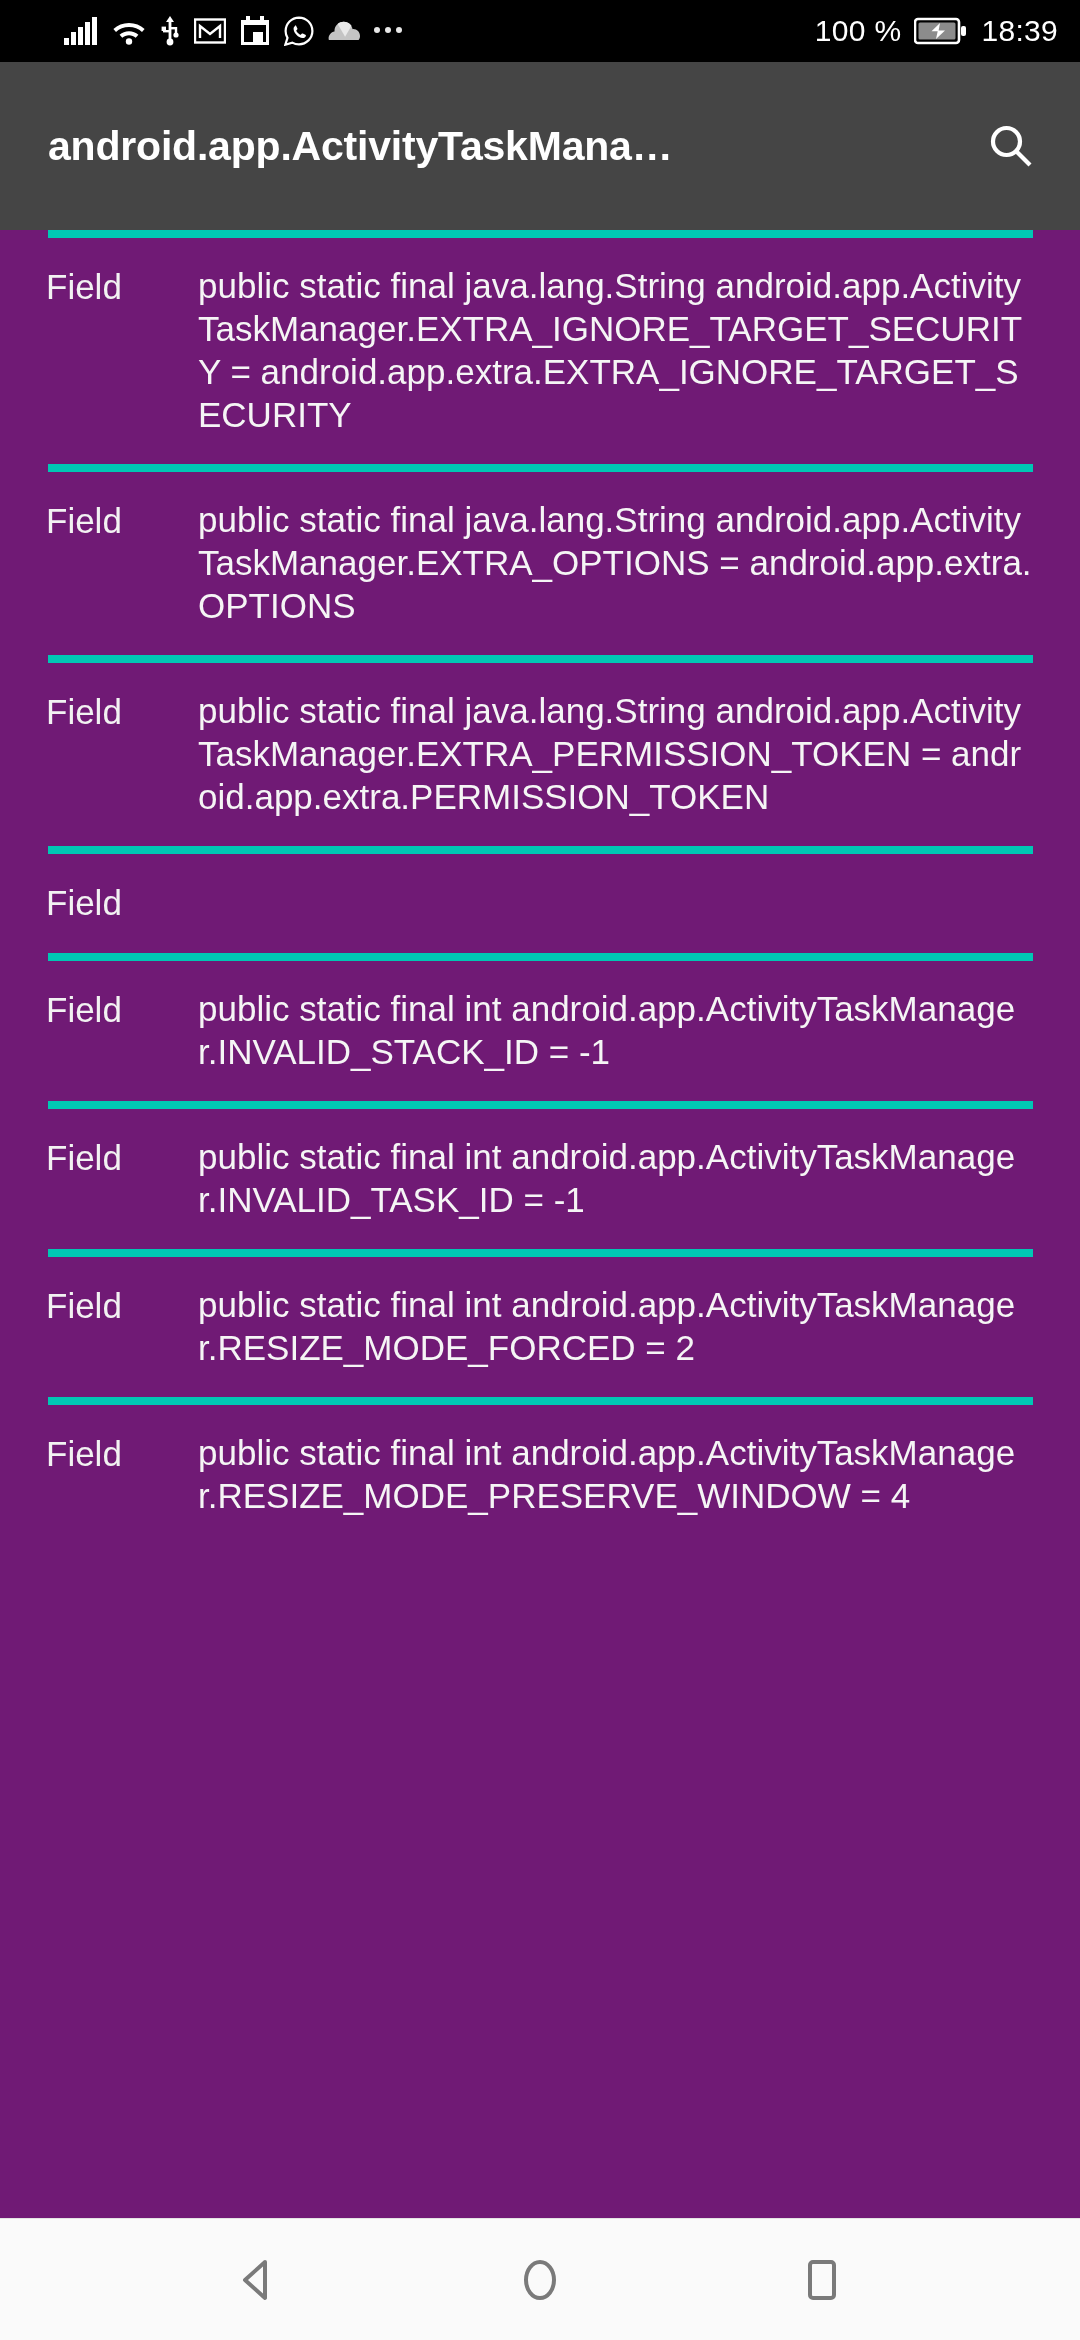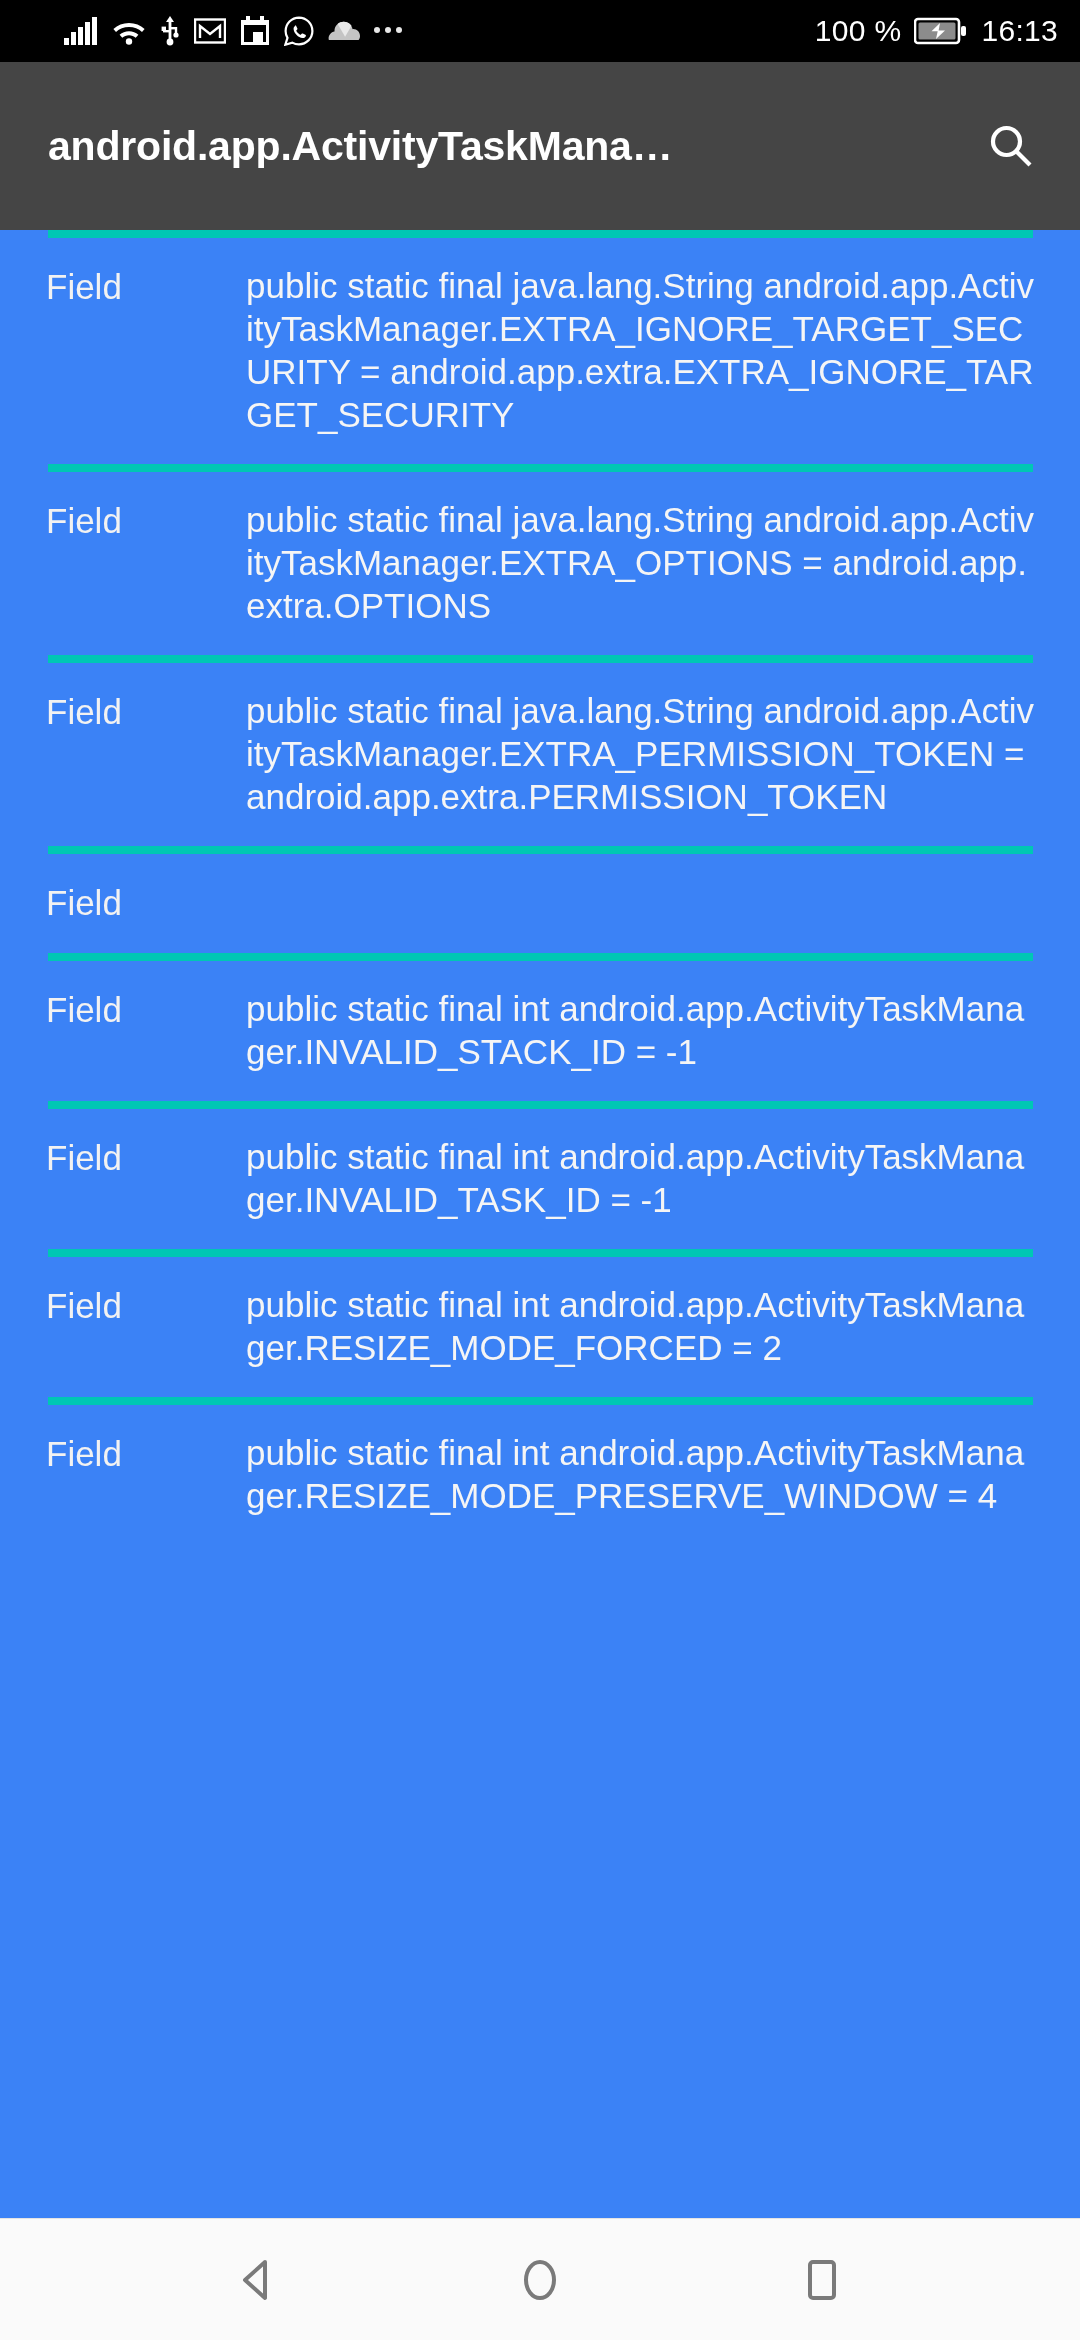--- a/index.html
+++ b/index.html
@@ -36,40 +36,39 @@
     color:#ffffff; font-size:41px; font-weight:bold;
     letter-spacing:-0.2px; white-space:nowrap;
     overflow:hidden; text-overflow:ellipsis; flex:1 1 auto;
     font-family:"Liberation Sans", sans-serif;
   }
   .toolbar-search { flex:0 0 auto; margin-left:24px; width:62px; height:62px;
     display:flex; align-items:center; justify-content:center; }
 
   
   .content {
-    flex:1 1 auto; background:#3b82f6; overflow:hidden;
+    flex:1 1 auto; background:#701a75; overflow:hidden;
     position:relative; padding-top:0;
   }
   .row { padding:0 0 0 0; }
   .divider {
     height:8px; background:#00c7b4;
     margin:0 47px 0 48px;
   }
   .row-body {
     display:flex; padding:26px 46px 28px 46px;
   }
   .row-kind {
     flex:0 0 152px; color:#f2f2f2; font-size:35px; line-height:1.23;
     padding-top:1px; font-family:"Liberation Sans", sans-serif;
   }
   .row-value {
     flex:1 1 auto; color:#f5f5f5; font-size:35px; line-height:1.23;
     word-break:break-all; white-space:pre-wrap;
     font-family:"Liberation Sans", sans-serif;
-    margin-left:48px;
   }
 
   
   .navbar {
     flex:0 0 122px; background:#fafafa;
     display:flex; align-items:center; justify-content:center; gap:196px;
     border-top:1px solid #e4e4e4;
   }
   .nav-btn { width:86px; height:86px; display:flex; align-items:center; justify-content:center; }
 </style>
@@ -137,21 +136,21 @@
     </div>
 
     <div class="sb-right">
       <span class="sb-text">100 %</span>
       <svg width="54" height="30" viewBox="0 0 54 30">
         <rect x="1" y="3" width="44" height="24" rx="3" fill="none" stroke="#ffffff" stroke-width="2.6"></rect>
         <rect x="4.5" y="6.5" width="37" height="17" rx="1.5" fill="#8c8c8c"></rect>
         <rect x="47" y="10" width="5" height="10" rx="2" fill="#ffffff"></rect>
         <path d="M26 7l-8.5 8.2h6.2L22 23l9-8.6h-6.4z" fill="#ffffff"></path>
       </svg>
-      <span class="sb-text">16:13</span>
+      <span class="sb-text">18:39</span>
     </div>
   </div>
 
   <div class="toolbar">
     <div class="toolbar-title">android.app.ActivityTaskMana…</div>
     <div class="toolbar-search">
       <svg width="50" height="50" viewBox="0 0 50 50">
         <circle cx="20.5" cy="20.5" r="13.5" fill="none" stroke="#ffffff" stroke-width="4.2"></circle>
         <line x1="30.5" y1="30.5" x2="44" y2="44" stroke="#ffffff" stroke-width="4.2" stroke-linecap="butt"></line>
       </svg>

